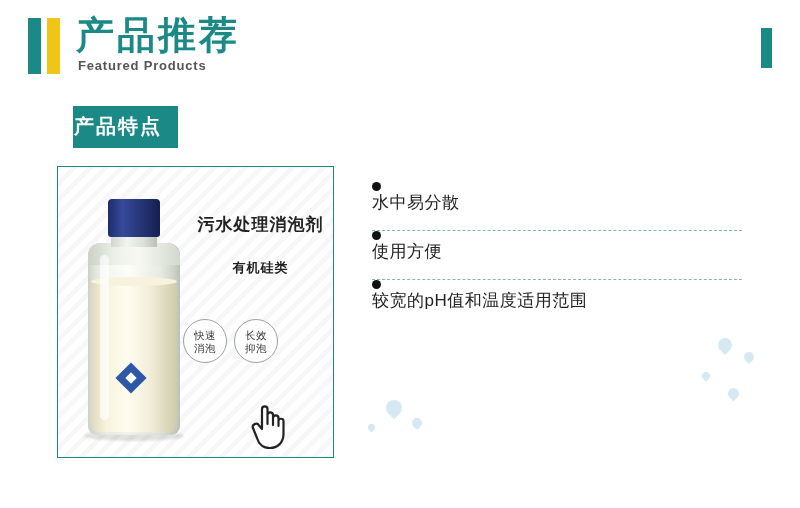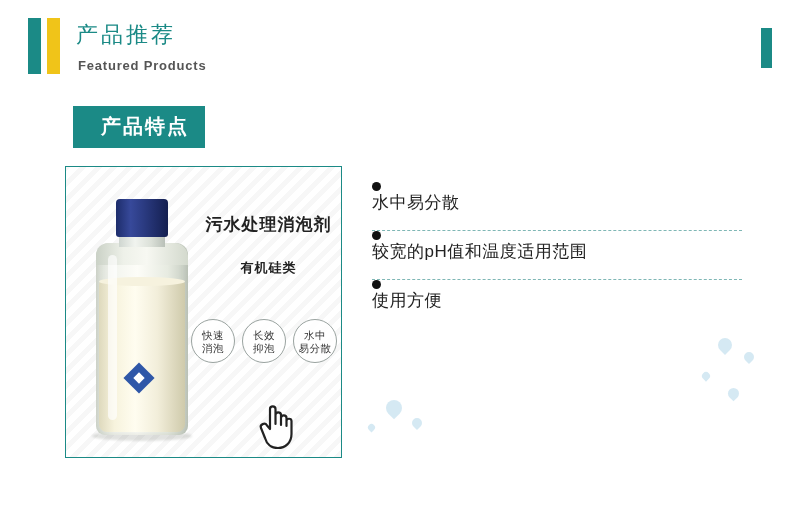--- a/index.html
+++ b/index.html
@@ -36,22 +36,22 @@
     left: 47px;
     top: 18px;
     width: 13px;
     height: 56px;
     background: #f0c419;
   }
   .header-title {
     position: absolute;
     left: 76px;
     top: 16px;
-    font-size: 22px;
-    font-weight: normal;
+    font-size: 38px;
+    font-weight: bold;
     color: #1b8a86;
     letter-spacing: 3px;
     line-height: 38px;
   }
   .header-sub {
     position: absolute;
     left: 78px;
     top: 58px;
     font-size: 13px;
     font-weight: bold;
@@ -70,41 +70,40 @@
   
   .section-title {
     position: absolute;
     left: 73px;
     top: 106px;
     background: #1b8a86;
     color: #ffffff;
     font-size: 20px;
     font-weight: bold;
     letter-spacing: 2px;
-    padding: 7px 16px 8px 28px;
+    padding: 7px 16px 8px 1px;
   }
 
   
   .product-panel {
     position: absolute;
     left: 57px;
     top: 166px;
     width: 275px;
     height: 290px;
     border: 1px solid #1b8a86;
     background:
       repeating-linear-gradient(
         -45deg,
         #f7f7f7 0px,
         #f7f7f7 5px,
         #ffffff 5px,
         #ffffff 11px
       );
     overflow: hidden;
-    margin-left: 8px;
   }
 
   .bottle {
     position: absolute;
     left: 22px;
     top: 32px;
     width: 108px;
     height: 240px;
   }
   .bottle-cap {
@@ -336,43 +335,39 @@
 
   <div class="badges">
     <div class="badge badge-2">
       <div>长效</div>
       <div>抑泡</div>
     </div>
     <div class="badge badge-1">
       <div>快速</div>
       <div>消泡</div>
     </div>
-    <div class="badge badge-3">
-      <div>水中</div>
-      <div>易分散</div>
-    </div>
   </div>
 
   <svg class="cursor-hand" viewBox="0 0 44 52">
     <path d="M14 30 L14 10 C14 6.5 19.5 6.5 19.5 10 L19.5 25 L19.5 16 C19.5 12.5 25 12.5 25 16 L25 26 L25 19 C25 15.5 30.5 15.5 30.5 19 L30.5 27 L30.5 22 C30.5 19 35.5 19 35.5 22 L35.5 35 C35.5 44 29 49 22 49 C15 49 10.5 44.5 9 39 L5 29 C3.5 25.5 9 23 11 26.5 Z" fill="#ffffff" stroke="#222222" stroke-width="2.2" stroke-linejoin="round"></path>
   </svg>
 </div>
 
 <div class="features">
   <div class="feature-item">
     <span class="feature-bullet"></span>
     <span class="feature-text">水中易分散</span>
   </div>
   <div class="feature-item">
     <span class="feature-bullet"></span>
-    <span class="feature-text">较宽的pH值和温度适用范围</span>
+    <span class="feature-text">使用方便</span>
   </div>
   <div class="feature-item">
     <span class="feature-bullet"></span>
-    <span class="feature-text">使用方便</span>
+    <span class="feature-text">较宽的pH值和温度适用范围</span>
   </div>
 </div>
 
 <div class="droplet d1"></div>
 <div class="droplet d2"></div>
 <div class="droplet d3"></div>
 <div class="droplet d4"></div>
 <div class="droplet d5"></div>
 <div class="droplet d6"></div>
 <div class="droplet d7"></div>

